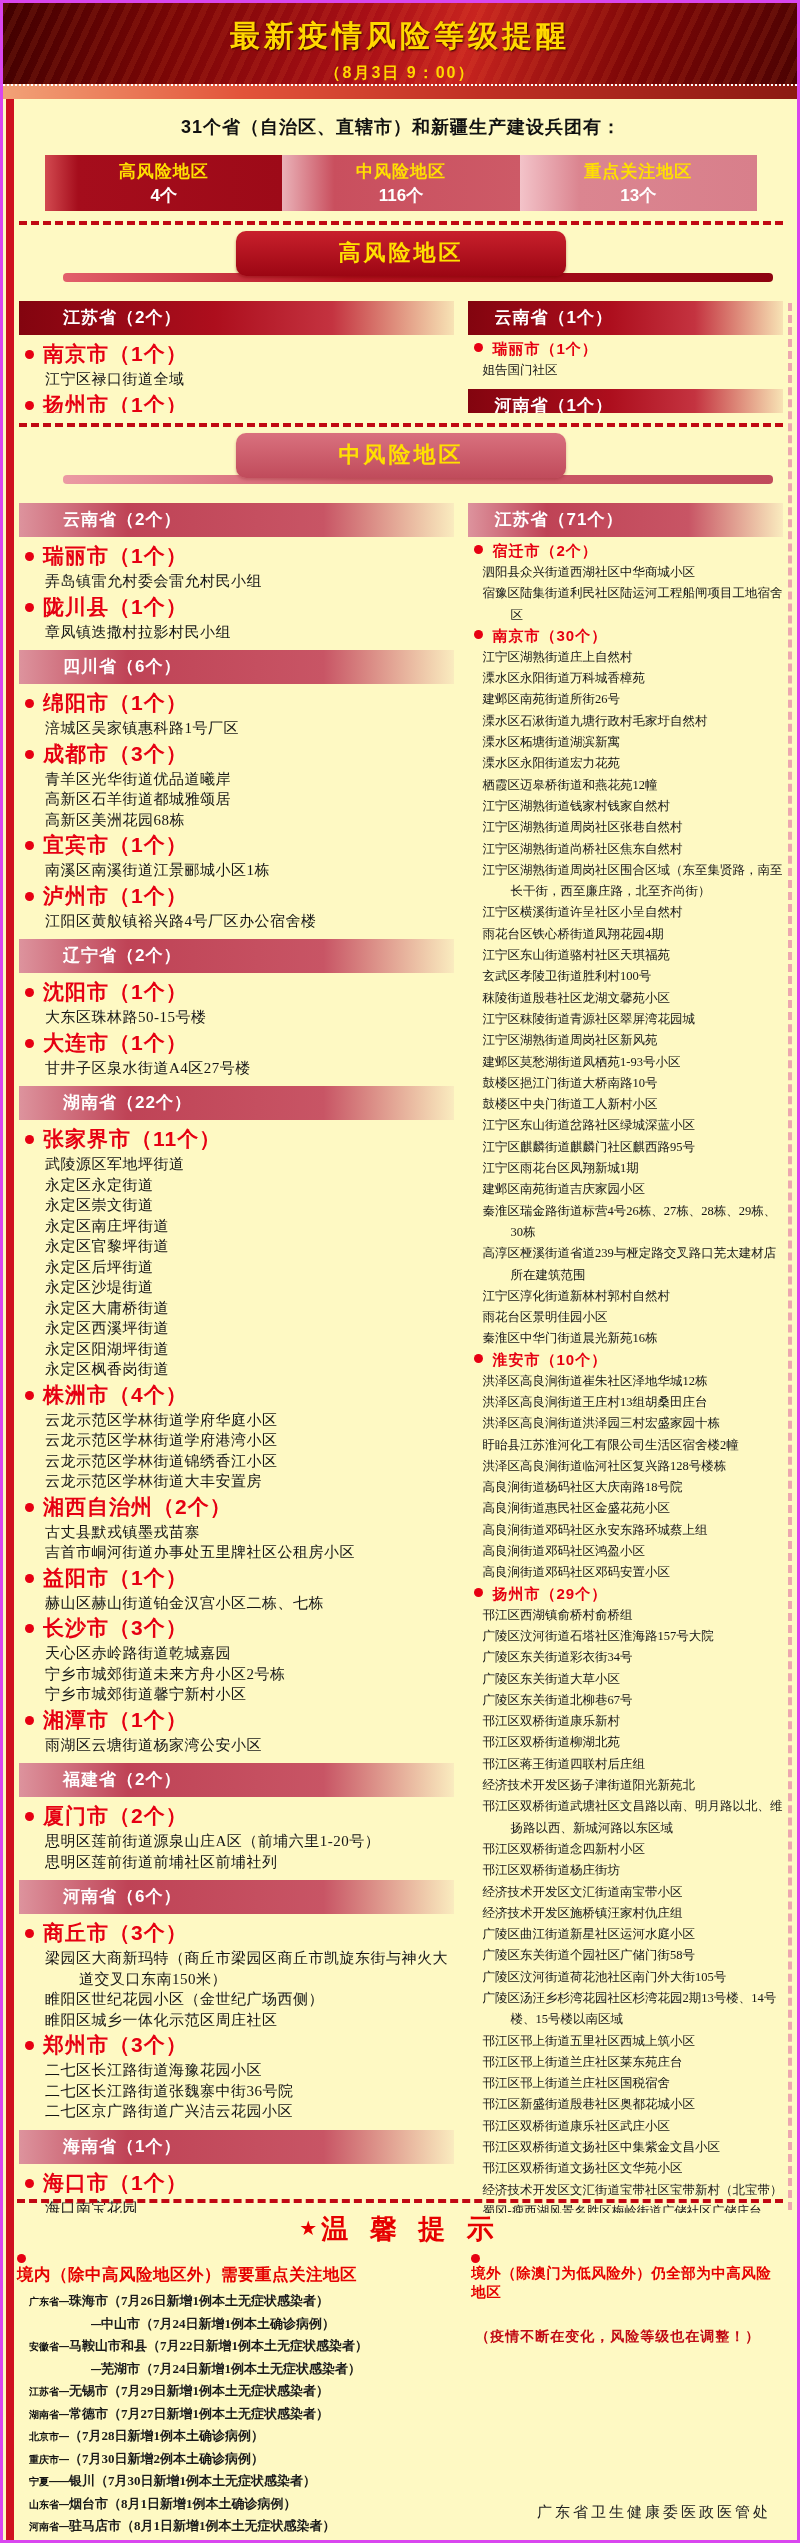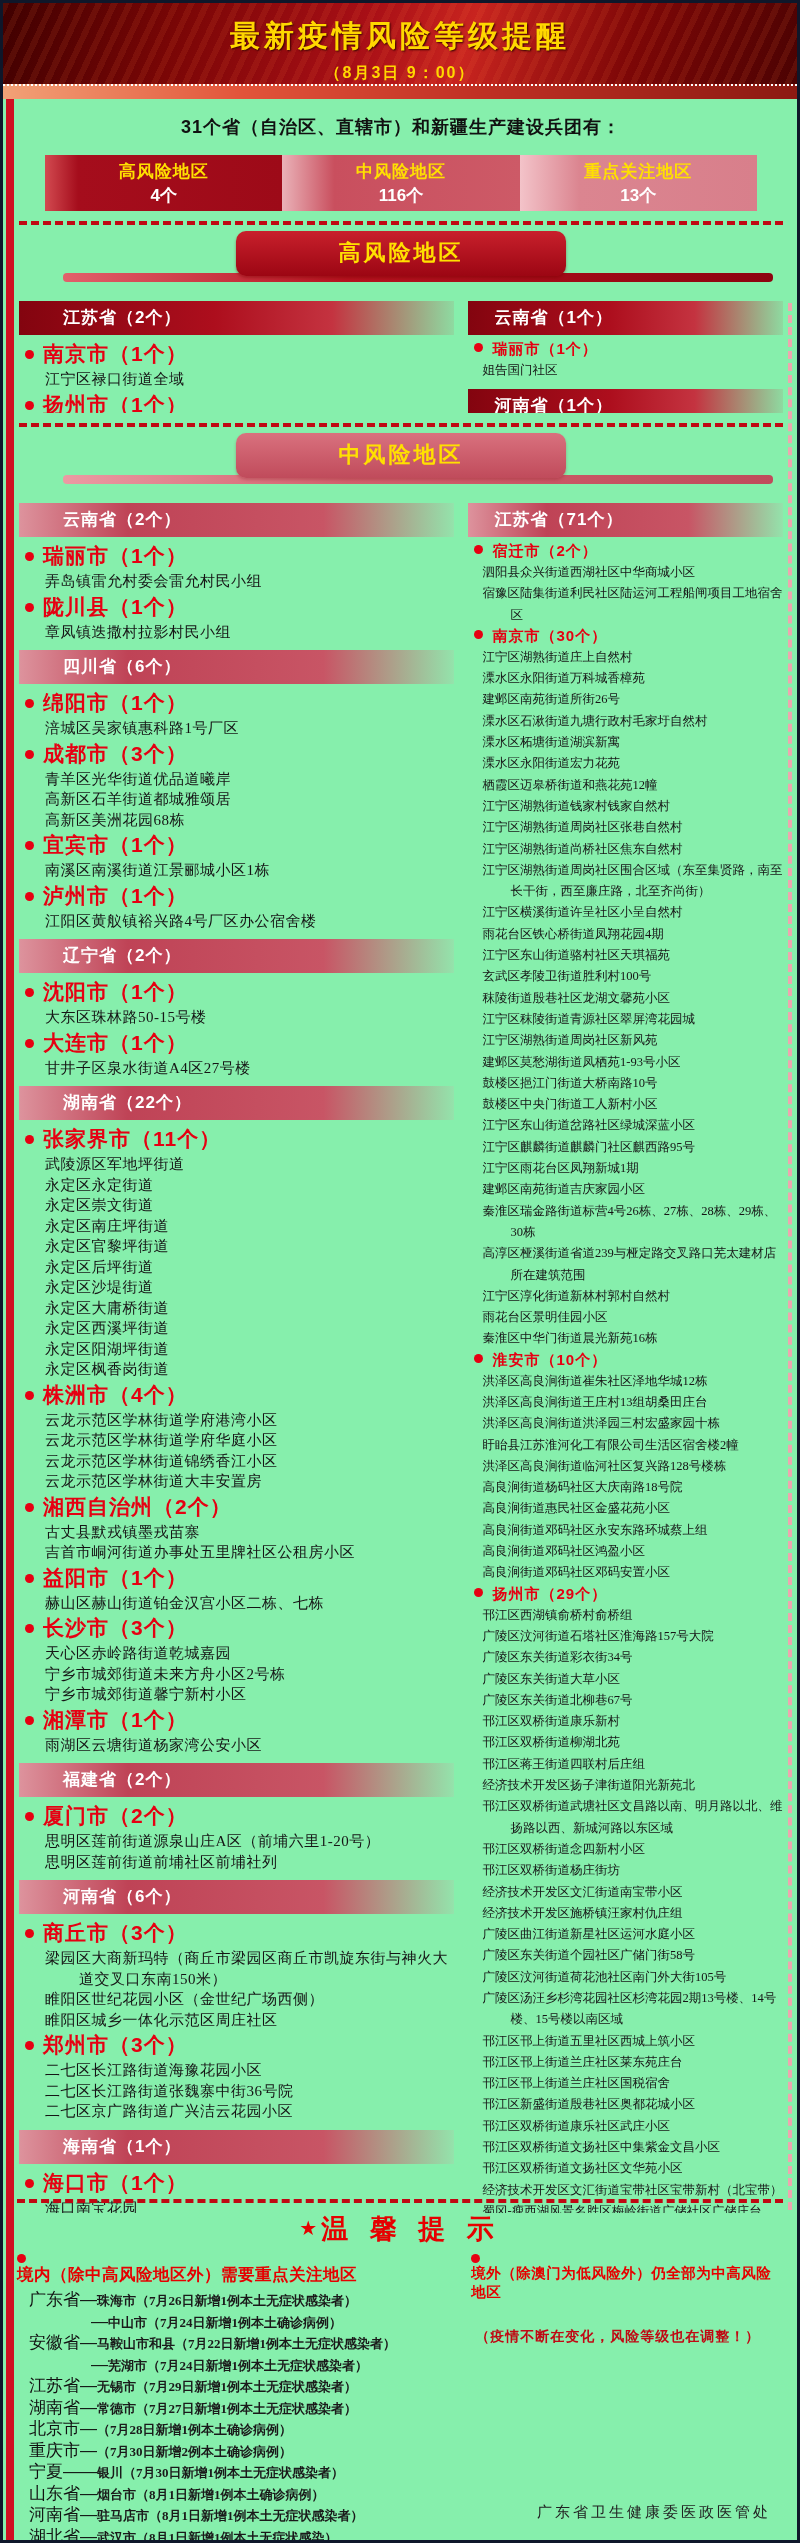--- a/index.html
+++ b/index.html
@@ -1,18 +1,18 @@
 <!DOCTYPE html>
 <html><head>
 <meta charset="utf-8">
 <style>
   html,body{margin:0;padding:0;background:#fff;}
   body{font-family:"Liberation Sans","DejaVu Sans",sans-serif;}
   .page{position:relative;width:800px;height:2543px;box-sizing:border-box;
-        border:3px solid #0f172a;background:#86efac;overflow:hidden;}
+        border:3px solid #d946ef;background:#fef9c3;overflow:hidden;}
   .side-stripe{position:absolute;left:3px;top:96px;bottom:0;width:8px;background:#cf1020;}
   .right-dash{position:absolute;right:5px;top:300px;bottom:330px;width:0;
         border-right:4px dashed #eda7b0;}
   
   .banner{position:relative;height:96px;
      background:linear-gradient(105deg,#3f0000 0%,#7a0606 22%,#a80f16 45%,#c8241f 58%,#7e0707 78%,#4a0202 100%);}
   .banner:before{content:"";position:absolute;inset:0;
      background:repeating-linear-gradient(115deg,rgba(255,120,60,.10) 0 6px,rgba(0,0,0,0) 6px 14px);}
   .banner:after{content:"";position:absolute;left:0;right:0;bottom:0;height:13px;
      background:linear-gradient(90deg,#f2a277,#e2543a 30%,#c03024 60%,#8c1a12);
@@ -71,21 +71,21 @@
   .tips-title .star{font-size:20px;letter-spacing:2px;position:relative;top:-3px;margin-right:2px;}
   .tips-cols{display:flex;gap:10px;}
   .tips-left{flex:0 0 58%;}
   .tips-right{flex:1 1 auto;min-width:0;}
   .tips-head{display:flex;align-items:baseline;color:#e60000;font-weight:bold;
      font-size:16.5px;letter-spacing:.5px;margin:2px 0 4px 0;flex-direction:column;}
   .tips-head .dot{top:-1px;}
   .tips-right .tips-head{font-size:14.5px;}
   .tip-line{margin:0 0 1px 12px;line-height:19.5px;white-space:nowrap;}
   .tip-line.ind{margin-left:74px;}
-  .tip-label{font-weight:normal;color:#111;font-size:17px;}
+  .tip-label{font-weight:bold;color:#111;font-size:10px;}
   .tip-text{font-family:"Liberation Serif","DejaVu Serif",serif;color:#1a1a1a;font-size:13px;font-weight:bold;}
   .tips-note{font-family:"Liberation Serif","DejaVu Serif",serif;color:#c00813;
      font-weight:bold;font-size:14px;letter-spacing:1px;margin:26px 0 0 4px;}
   .footer{position:absolute;right:26px;bottom:18px;
      font-family:"Liberation Serif","DejaVu Serif",serif;color:#222;
      font-size:15px;letter-spacing:3px;}
 </style>
 </head>
 <body>
 
@@ -216,22 +216,22 @@
             <div class="place">永定区后坪街道</div>
             <div class="place">永定区沙堤街道</div>
             <div class="place">永定区大庸桥街道</div>
             <div class="place">永定区西溪坪街道</div>
             <div class="place">永定区阳湖坪街道</div>
             <div class="place">永定区枫香岗街道</div>
             <div class="city-line">
               <span class="dot"></span>
               <span class="city-name">株洲市（4个）</span>
             </div>
+            <div class="place">云龙示范区学林街道学府华庭小区</div>
             <div class="place">云龙示范区学林街道学府港湾小区</div>
-            <div class="place">云龙示范区学林街道学府华庭小区</div>
             <div class="place">云龙示范区学林街道锦绣香江小区</div>
             <div class="place">云龙示范区学林街道大丰安置房</div>
             <div class="city-line">
               <span class="dot"></span>
               <span class="city-name">湘西自治州（2个）</span>
             </div>
             <div class="place">古丈县默戎镇墨戎苗寨</div>
             <div class="place">吉首市峒河街道办事处五里牌社区公租房小区</div>
             <div class="city-line">
               <span class="dot"></span>

